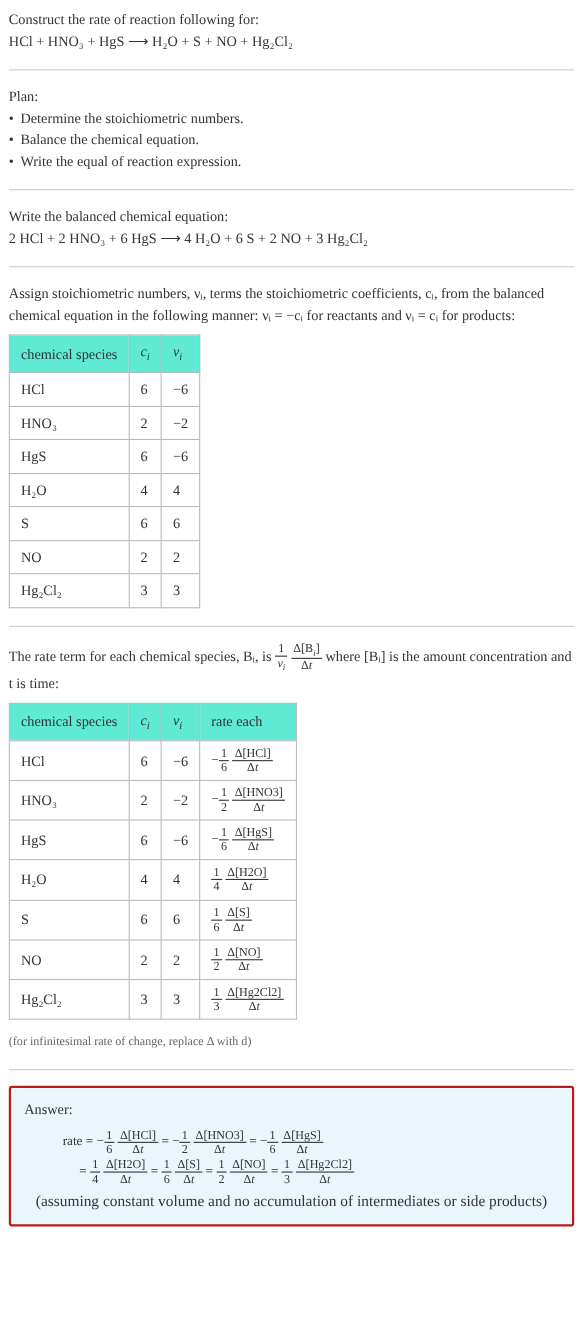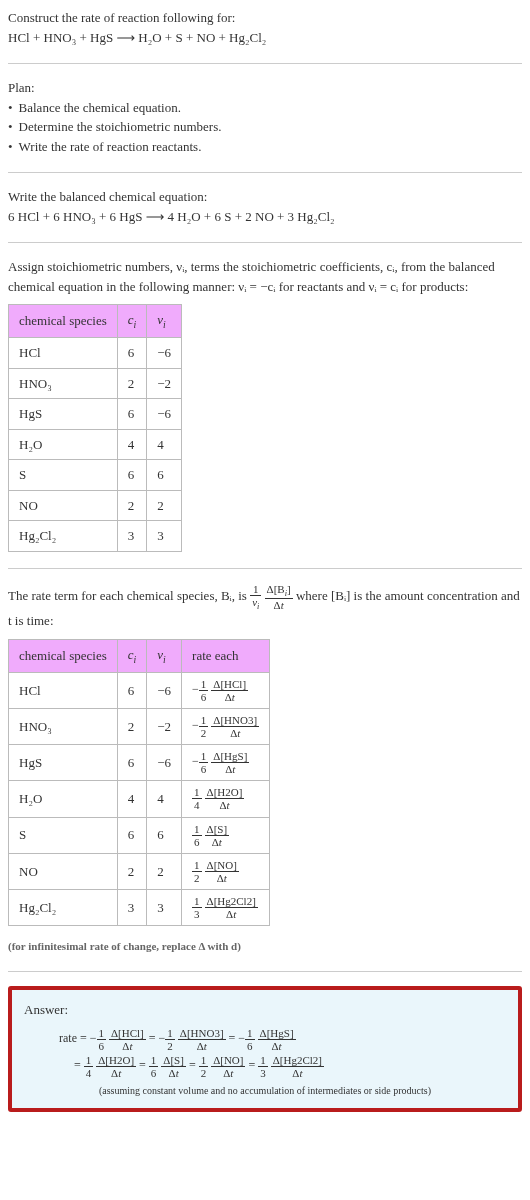--- a/index.html
+++ b/index.html
@@ -41,21 +41,21 @@
       margin: 8px 0;
       font-size: 13px;
     }
     th, td {
       border: 1px solid #bbb;
       padding: 5px 10px;
       text-align: left;
     }
     th {
       font-weight: normal;
-      background: #f0abfc;
+      background: #5eead4;
     }
     .rate-cell {
       font-size: 12px;
       white-space: nowrap;
     }
     .frac {
       display: inline-block;
       vertical-align: middle;
       text-align: center;
       font-size: 11px;
@@ -67,38 +67,37 @@
       padding: 0 2px;
     }
     .frac .den {
       display: block;
       padding: 0 2px;
     }
     .note {
       font-size: 11px;
       color: #666;
       margin-top: 12px;
-      font-weight: bold;
     }
     .answer-box {
-      border: 4px solid #b91c1c;
+      border: 2px solid #b91c1c;
       background: #eaf6fb;
       padding: 10px 12px;
       border-radius: 3px;
     }
     .answer-label {
       margin-bottom: 6px;
     }
     .answer-eq {
       font-size: 12px;
       margin-left: 35px;
       line-height: 2.2;
     }
     .answer-note {
-      font-size: 10px;
+      font-size: 14px;
       text-align: center;
       margin-top: 4px;
     }
     .italic-var {
       font-style: italic;
     }
     .subscript-i {
       font-style: italic;
       font-size: 0.75em;
       vertical-align: sub;
@@ -110,31 +109,31 @@
 <div class="section">
   <div>Construct the rate of reaction following for:</div>
   <div class="formula">HCl + HNO₃ + HgS  ⟶  H₂O + S + NO + Hg₂Cl₂</div>
 </div>
 
 <hr class="divider">
 
 <div class="section">
   <div>Plan:</div>
   <ul class="plan-list">
+    <li class="plan-item">Determine the stoichiometric numbers.</li>
     <li class="plan-item">Balance the chemical equation.</li>
-    <li class="plan-item">Determine the stoichiometric numbers.</li>
-    <li class="plan-item">Write the rate of reaction reactants.</li>
+    <li class="plan-item">Write the equal of reaction expression.</li>
   </ul>
 </div>
 
 <hr class="divider">
 
 <div class="section">
   <div>Write the balanced chemical equation:</div>
-  <div class="formula">6 HCl + 6 HNO₃ + 6 HgS  ⟶  4 H₂O + 6 S + 2 NO + 3 Hg₂Cl₂</div>
+  <div class="formula">2 HCl + 2 HNO₃ + 6 HgS  ⟶  4 H₂O + 6 S + 2 NO + 3 Hg₂Cl₂</div>
 </div>
 
 <hr class="divider">
 
 <div class="section">
   <div>Assign stoichiometric numbers, νᵢ, terms the stoichiometric coefficients, cᵢ, from the balanced chemical equation in the following manner: νᵢ = −cᵢ for reactants and νᵢ = cᵢ for products:</div>
   <table>
     <thead>
       <tr>
         <th>chemical species</th>

